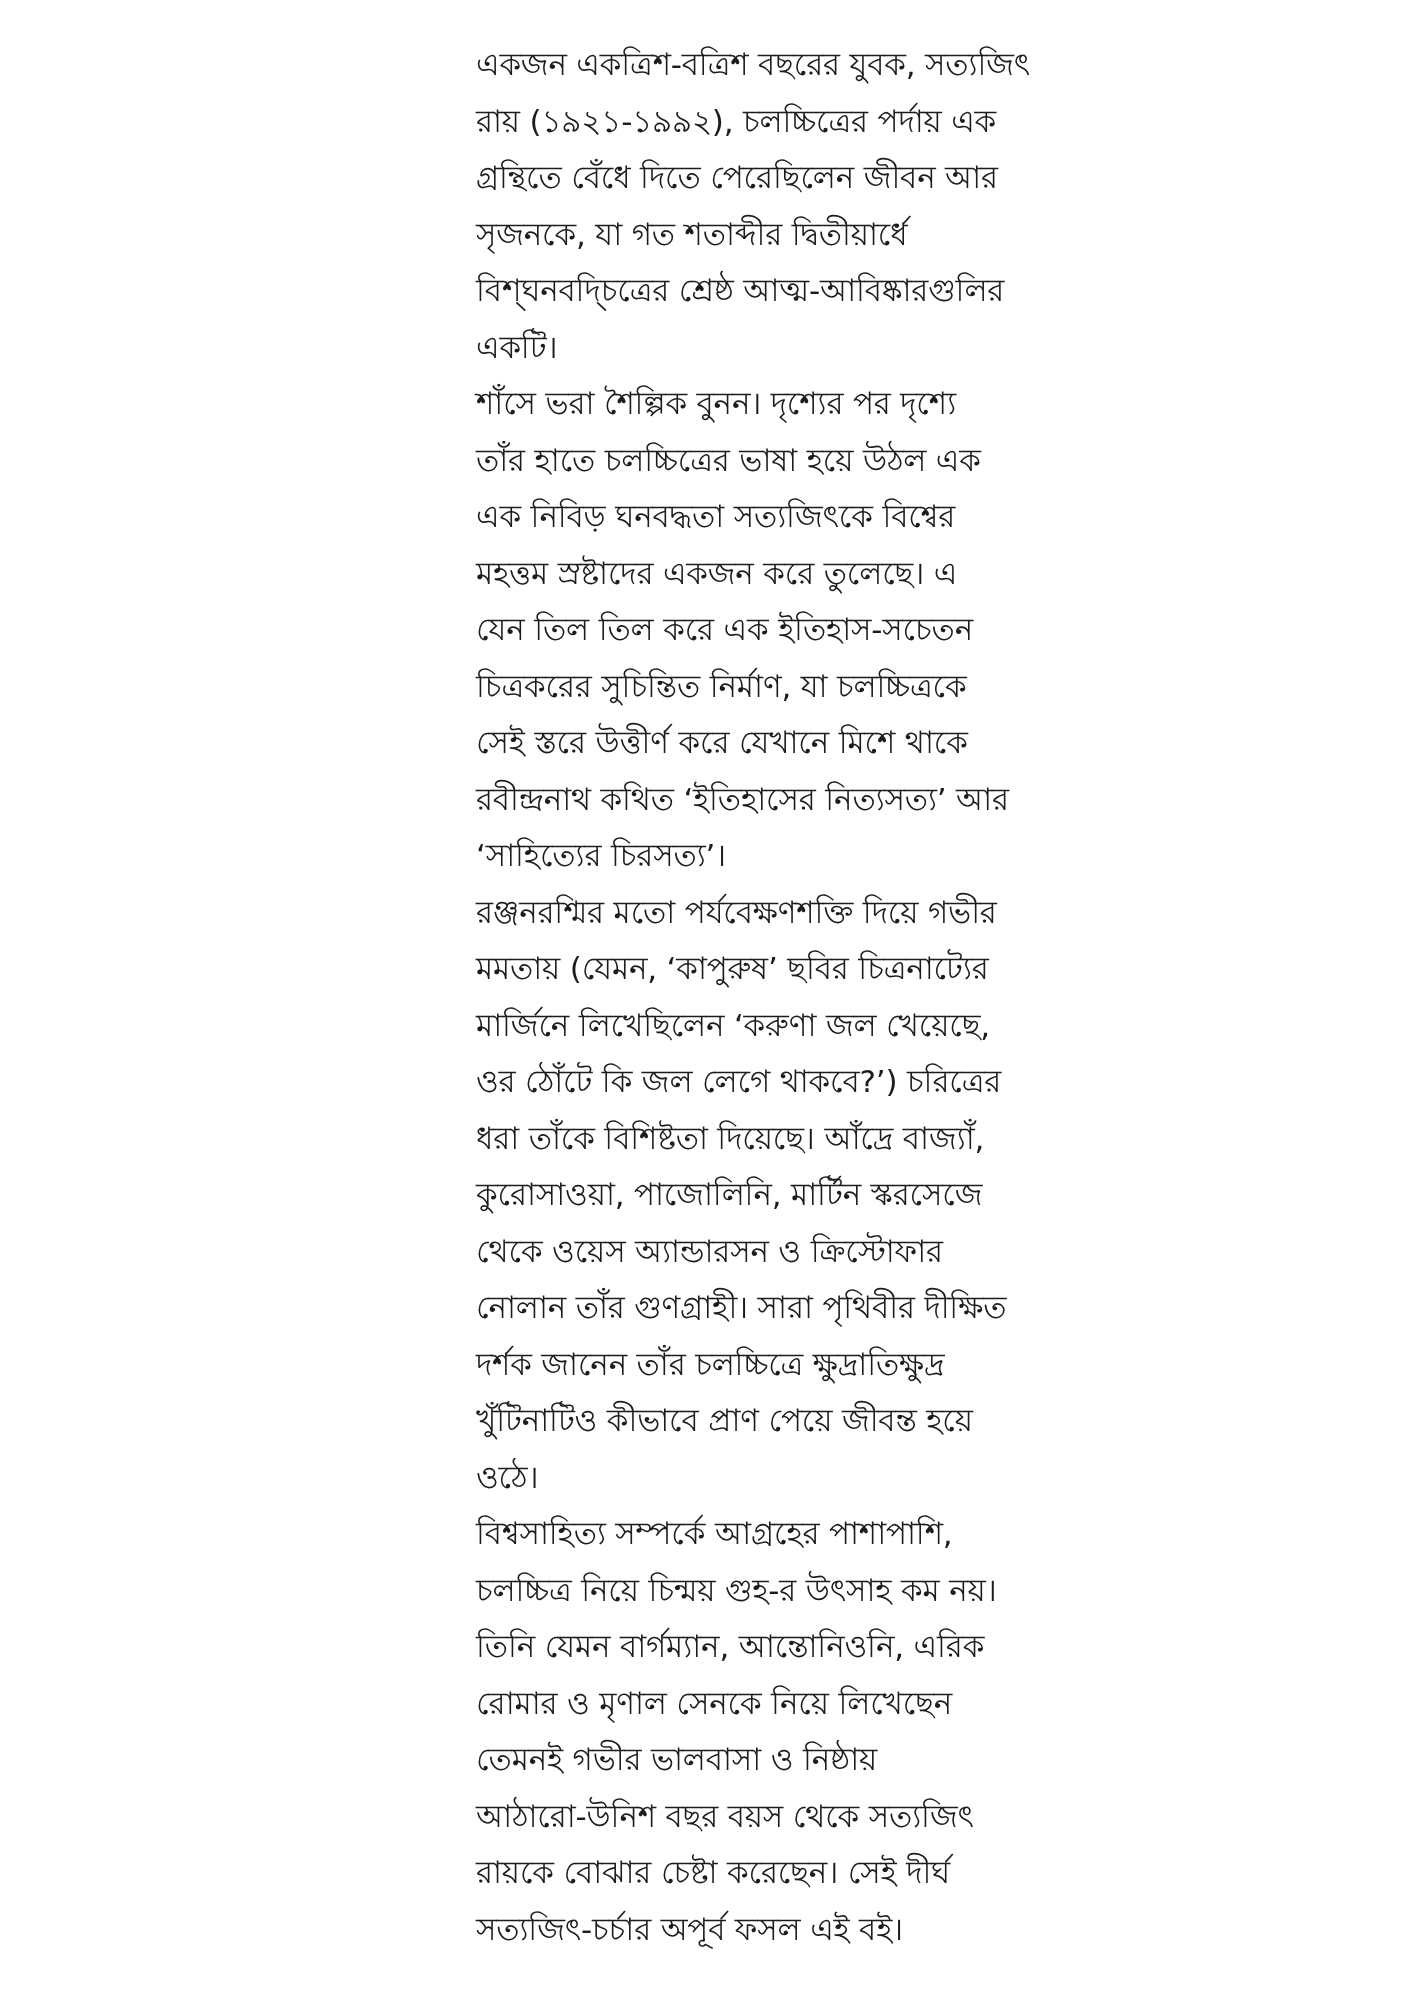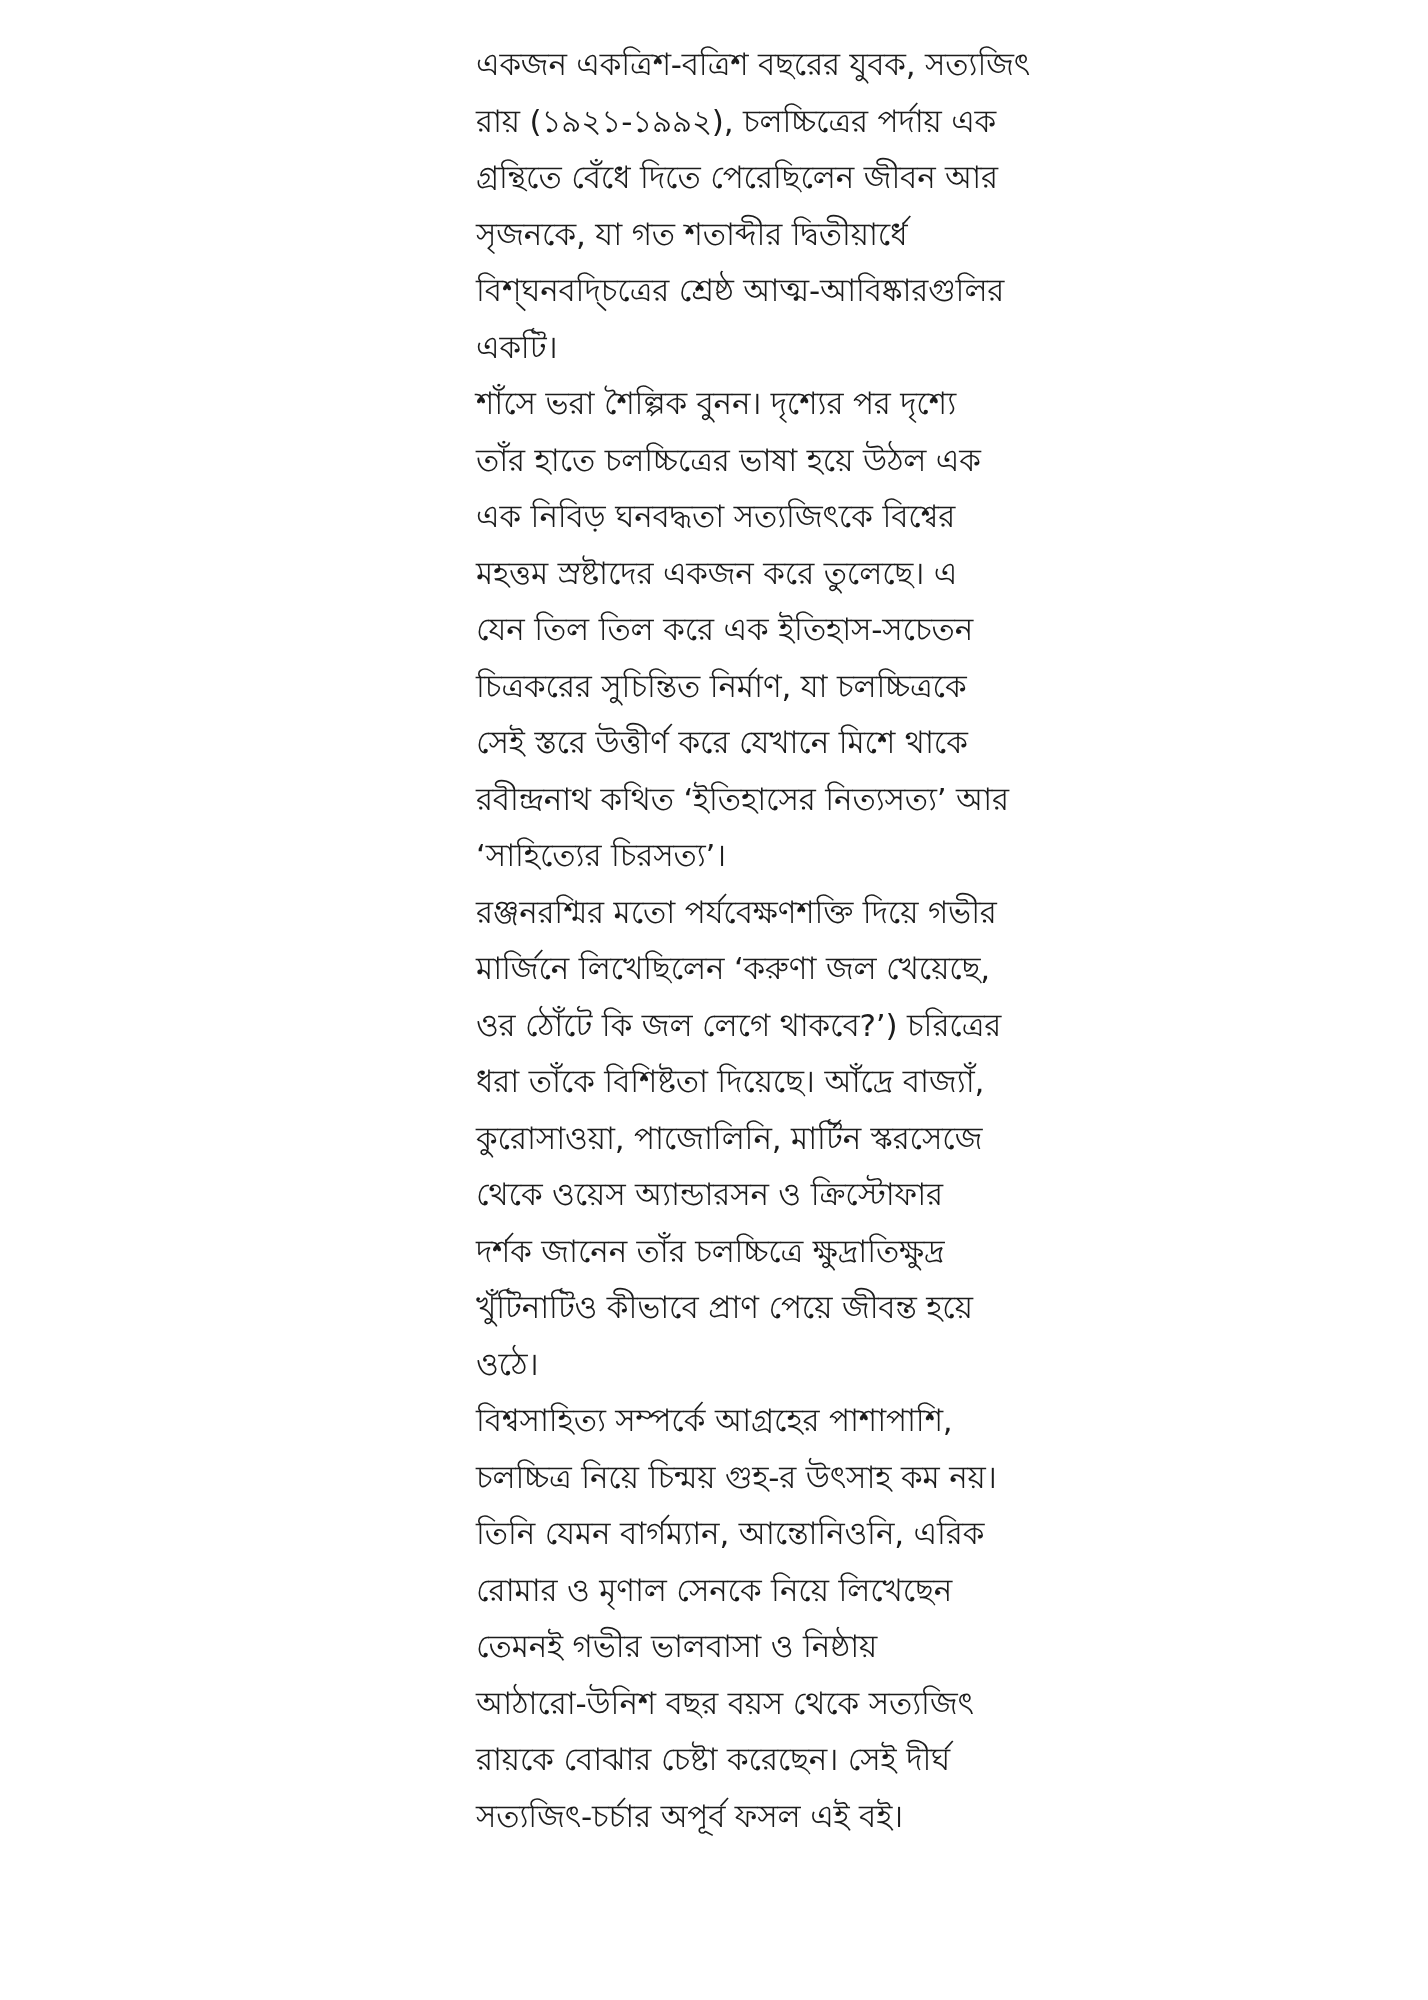--- a/index.html
+++ b/index.html
@@ -49,25 +49,27 @@
     <span class="line">এক নিবিড় ঘনবদ্ধতা সত্যজিৎকে বিশ্বের</span>
     <span class="line">মহত্তম স্রষ্টাদের একজন করে তুলেছে। এ</span>
     <span class="line">যেন তিল তিল করে এক ইতিহাস-সচেতন</span>
     <span class="line">চিত্রকরের সুচিন্তিত নির্মাণ, যা চলচ্চিত্রকে</span>
     <span class="line">সেই স্তরে উত্তীর্ণ করে যেখানে মিশে থাকে</span>
     <span class="line">রবীন্দ্রনাথ কথিত ‘ইতিহাসের নিত্যসত্য’ আর</span>
     <span class="line">‘সাহিত্যের চিরসত্য’।</span>
   </div>
   <div class="paragraph">
     <span class="line">রঞ্জনরশ্মির মতো পর্যবেক্ষণশক্তি দিয়ে গভীর</span>
+    <span class="line">মমতায় (যেমন, ‘কাপুরুষ’ ছবির চিত্রনাট্যের</span>
     <span class="line">মার্জিনে লিখেছিলেন  ‘করুণা জল খেয়েছে,</span>
     <span class="line">ওর ঠোঁটে কি জল লেগে থাকবে?’) চরিত্রের</span>
     <span class="line">ধরা তাঁকে বিশিষ্টতা দিয়েছে। আঁদ্রে বাজ্যাঁ,</span>
     <span class="line">কুরোসাওয়া, পাজোলিনি, মার্টিন স্করসেজে</span>
     <span class="line">থেকে ওয়েস অ্যান্ডারসন ও ক্রিস্টোফার</span>
+    <span class="line">নোলান তাঁর গুণগ্রাহী। সারা পৃথিবীর দীক্ষিত</span>
     <span class="line">দর্শক জানেন তাঁর চলচ্চিত্রে ক্ষুদ্রাতিক্ষুদ্র</span>
     <span class="line">খুঁটিনাটিও কীভাবে প্রাণ পেয়ে জীবন্ত হয়ে</span>
     <span class="line">ওঠে।</span>
   </div>
   <div class="paragraph">
     <span class="line">বিশ্বসাহিত্য সম্পর্কে আগ্রহের পাশাপাশি,</span>
     <span class="line">চলচ্চিত্র নিয়ে চিন্ময় গুহ-র উৎসাহ কম নয়।</span>
     <span class="line">তিনি যেমন বার্গম্যান, আন্তোনিওনি, এরিক</span>
     <span class="line">রোমার ও মৃণাল সেনকে নিয়ে লিখেছেন</span>
     <span class="line">তেমনই গভীর ভালবাসা ও নিষ্ঠায়</span>

